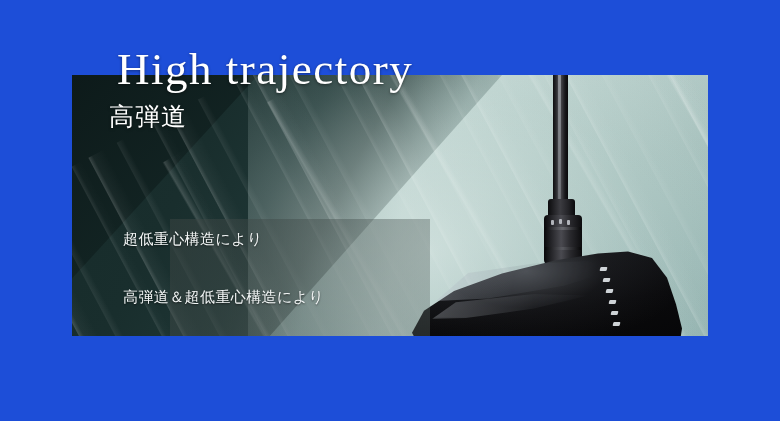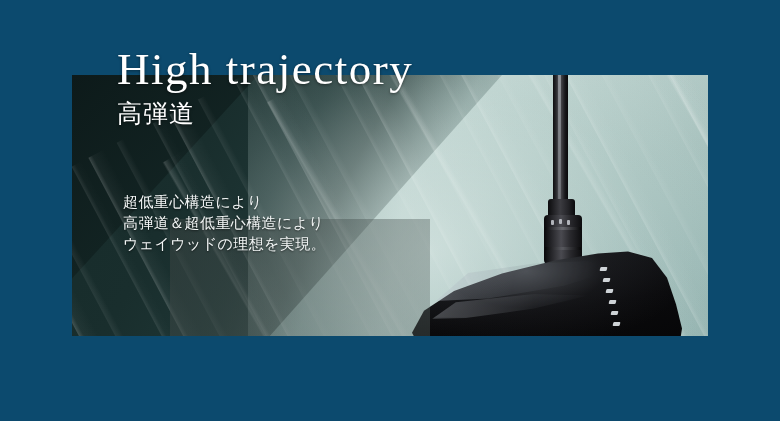--- a/index.html
+++ b/index.html
@@ -1,18 +1,18 @@
 <!DOCTYPE html>
 <html><head>
 <meta charset="utf-8">
 <style>
   html,body{margin:0;padding:0;background:#000;}
   body{width:780px;height:421px;overflow:hidden;font-family:"Liberation Sans",sans-serif;}
 
-  #stage{position:relative;width:780px;height:421px;background:#0c4a6e;overflow:hidden;}
+  #stage{position:relative;width:780px;height:421px;background:#1d4ed8;overflow:hidden;}
 
   
   #panel{
     position:absolute;left:72px;top:75px;width:636px;height:261px;
     overflow:hidden;
     background:
       linear-gradient(100deg,
         rgba(20,38,37,1)   0%,
         rgba(24,44,43,1)   14%,
         rgba(40,62,60,0.9) 26%,
@@ -141,32 +141,32 @@
   }
 
   
   #heading{
     position:absolute;left:117px;top:44px;
     font-family:"Liberation Serif","DejaVu Serif",serif;
     font-size:45px;line-height:50px;color:#ffffff;letter-spacing:1.5px;
     white-space:nowrap;text-shadow:0 1px 3px rgba(0,0,0,.45);
   }
   #subheading{
-    position:absolute;left:117px;top:100px;
-    font-family:Liberation Mono, monospace;
+    position:absolute;left:109px;top:100px;
+    font-family:Liberation Sans, sans-serif;
     font-size:25px;line-height:32px;color:#ffffff;letter-spacing:1px;
     white-space:nowrap;text-shadow:0 1px 3px rgba(0,0,0,.5);
   }
   #body-copy{
     position:absolute;left:123px;top:192px;width:230px;
     font-family:"DejaVu Sans","Liberation Sans",sans-serif;
     font-size:15px;line-height:21px;color:#f4f7f7;letter-spacing:.4px;
     text-shadow:0 1px 2px rgba(0,0,0,.55);
   }
-  #body-copy .ln{display:block;white-space:nowrap;}
+  #body-copy .ln{display:block;white-space:nowrap;margin-top:37px;}
 </style>
 </head>
 <body>
 
 <div id="stage">
 
   <div id="panel">
 
     <div class="wedge-dark"></div>
     <div class="wedge-dark2"></div>
@@ -201,16 +201,15 @@
 
     <div id="textbox"></div>
   </div>
 
   <div id="heading">High trajectory</div>
   <div id="subheading">高弾道</div>
 
   <div id="body-copy">
     <span class="ln">超低重心構造により</span>
     <span class="ln">高弾道＆超低重心構造により</span>
-    <span class="ln">ウェイウッドの理想を実現。</span>
   </div>
 
 </div>
 
 </body></html>

